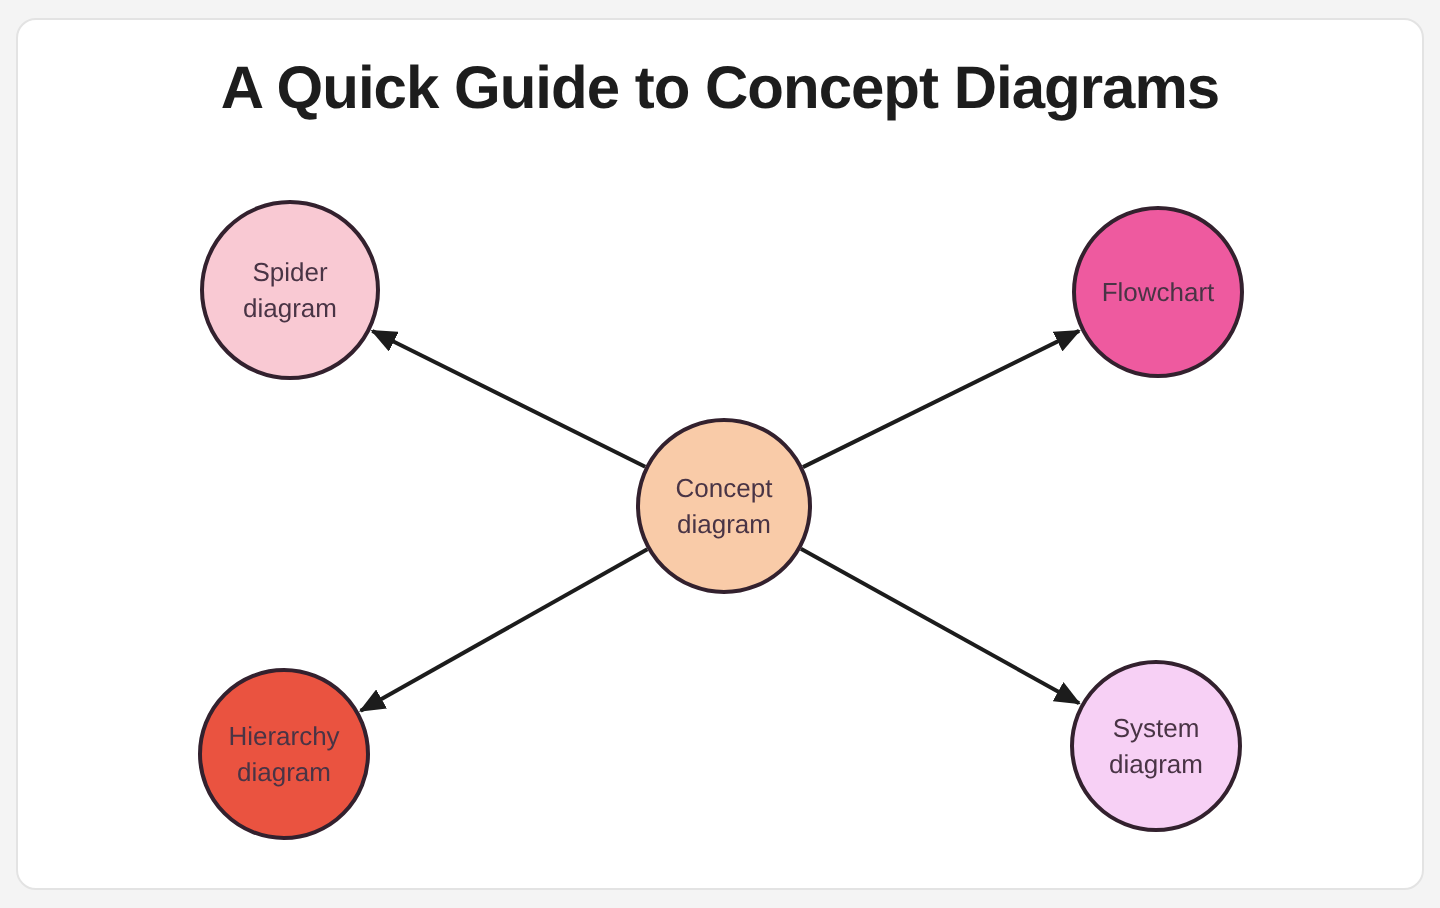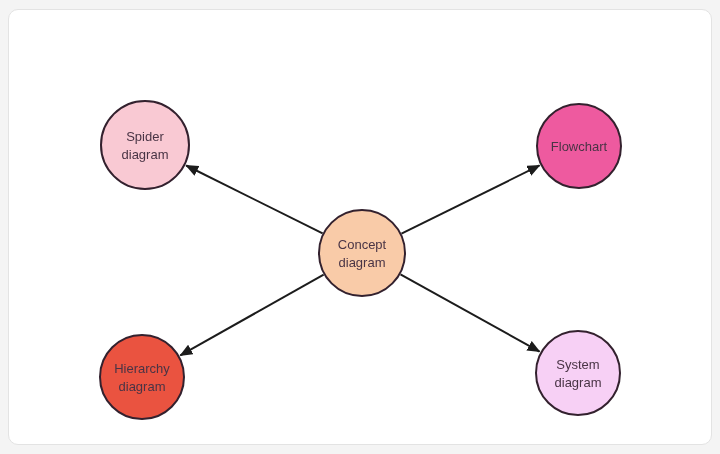--- a/index.html
+++ b/index.html
@@ -88,13 +88,14 @@
           <circle cx="142" cy="377" r="42" fill="#ea5340" stroke="#33212e" stroke-width="2"></circle>
           <text fill="#493445"><tspan x="142" y="372.5">Hierarchy</tspan><tspan x="142" y="390.5">diagram</tspan></text>
         </g>
         <g>
           <circle cx="578" cy="373" r="42" fill="#f7d0f5" stroke="#33212e" stroke-width="2"></circle>
           <text fill="#493445"><tspan x="578" y="368.5">System</tspan><tspan x="578" y="386.5">diagram</tspan></text>
         </g>
       </g>
   </svg>
 
+  <h1 class="diagram-title">A Quick Guide to Concept Diagrams</h1>
 </div>
 
 </body></html>

